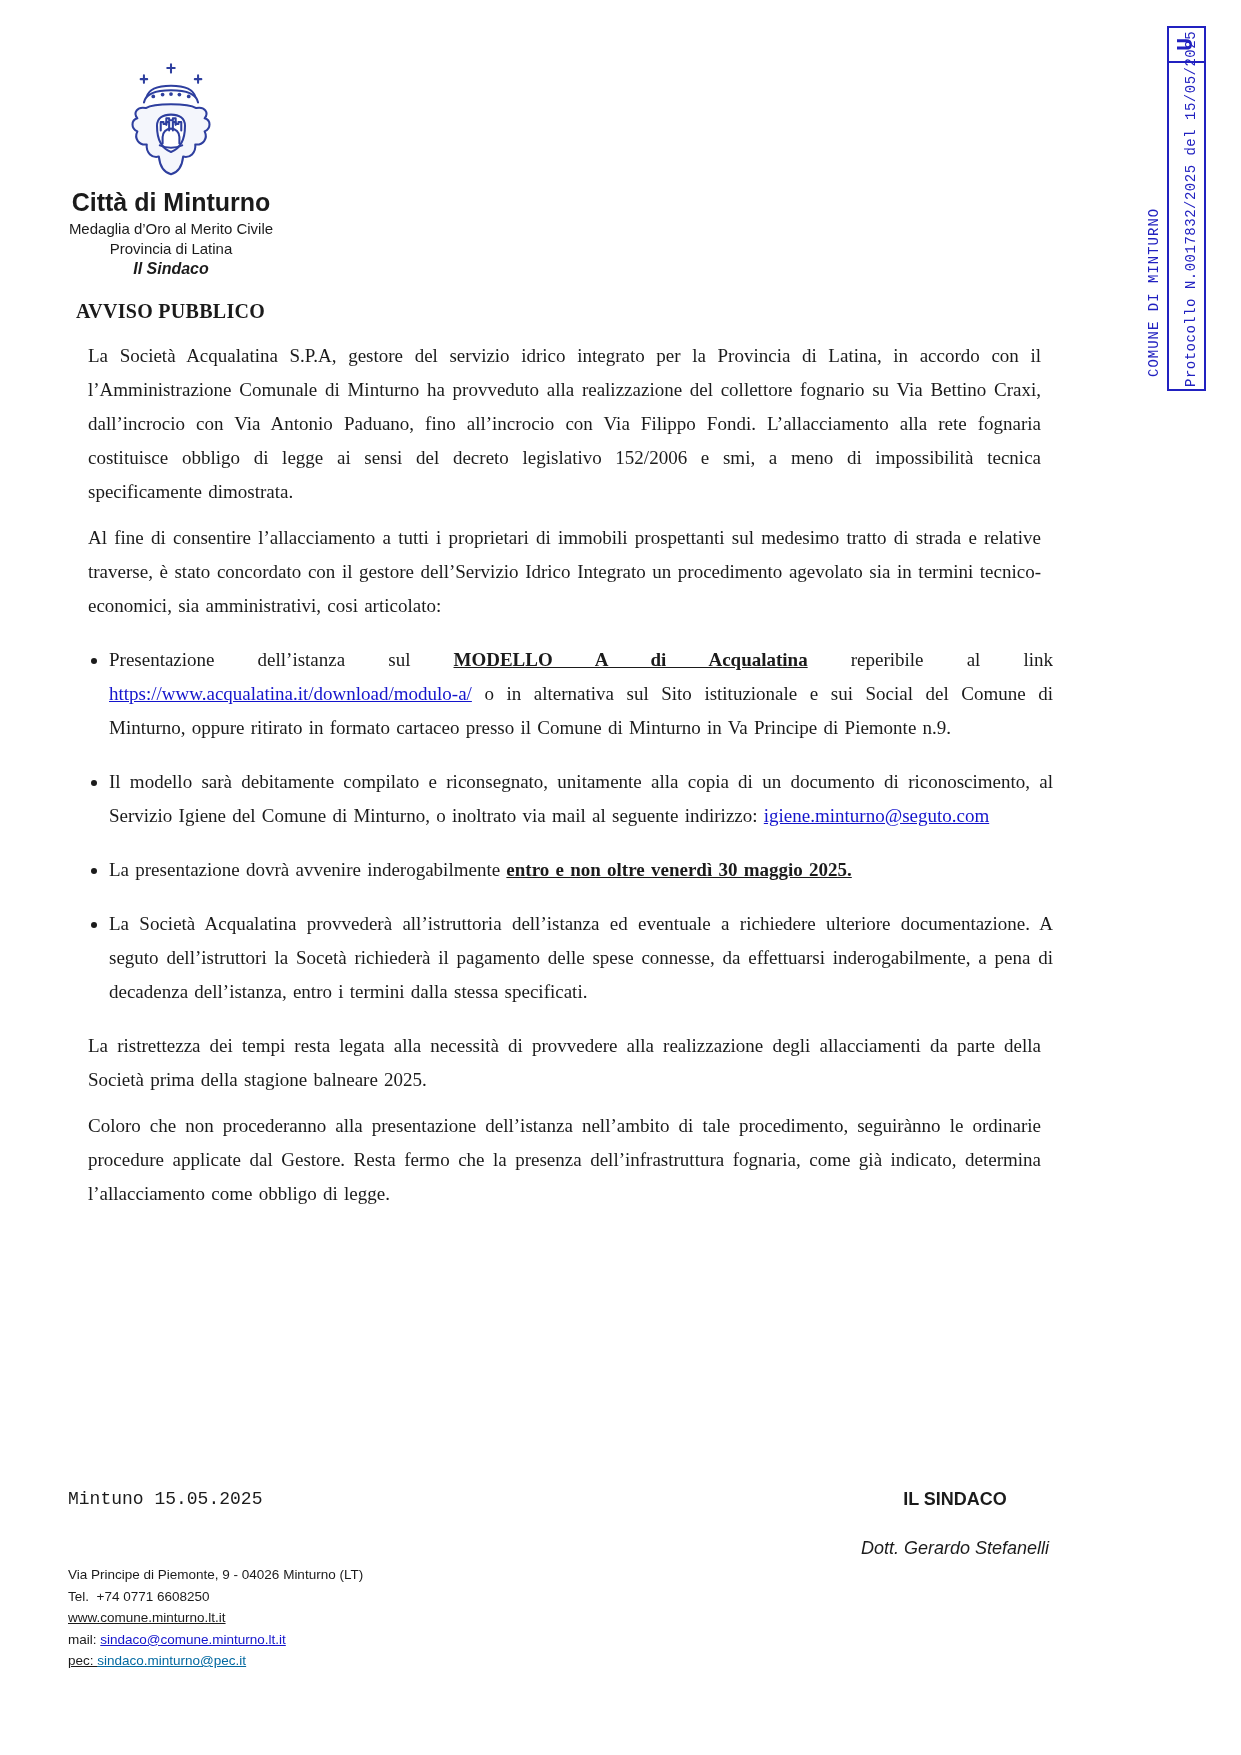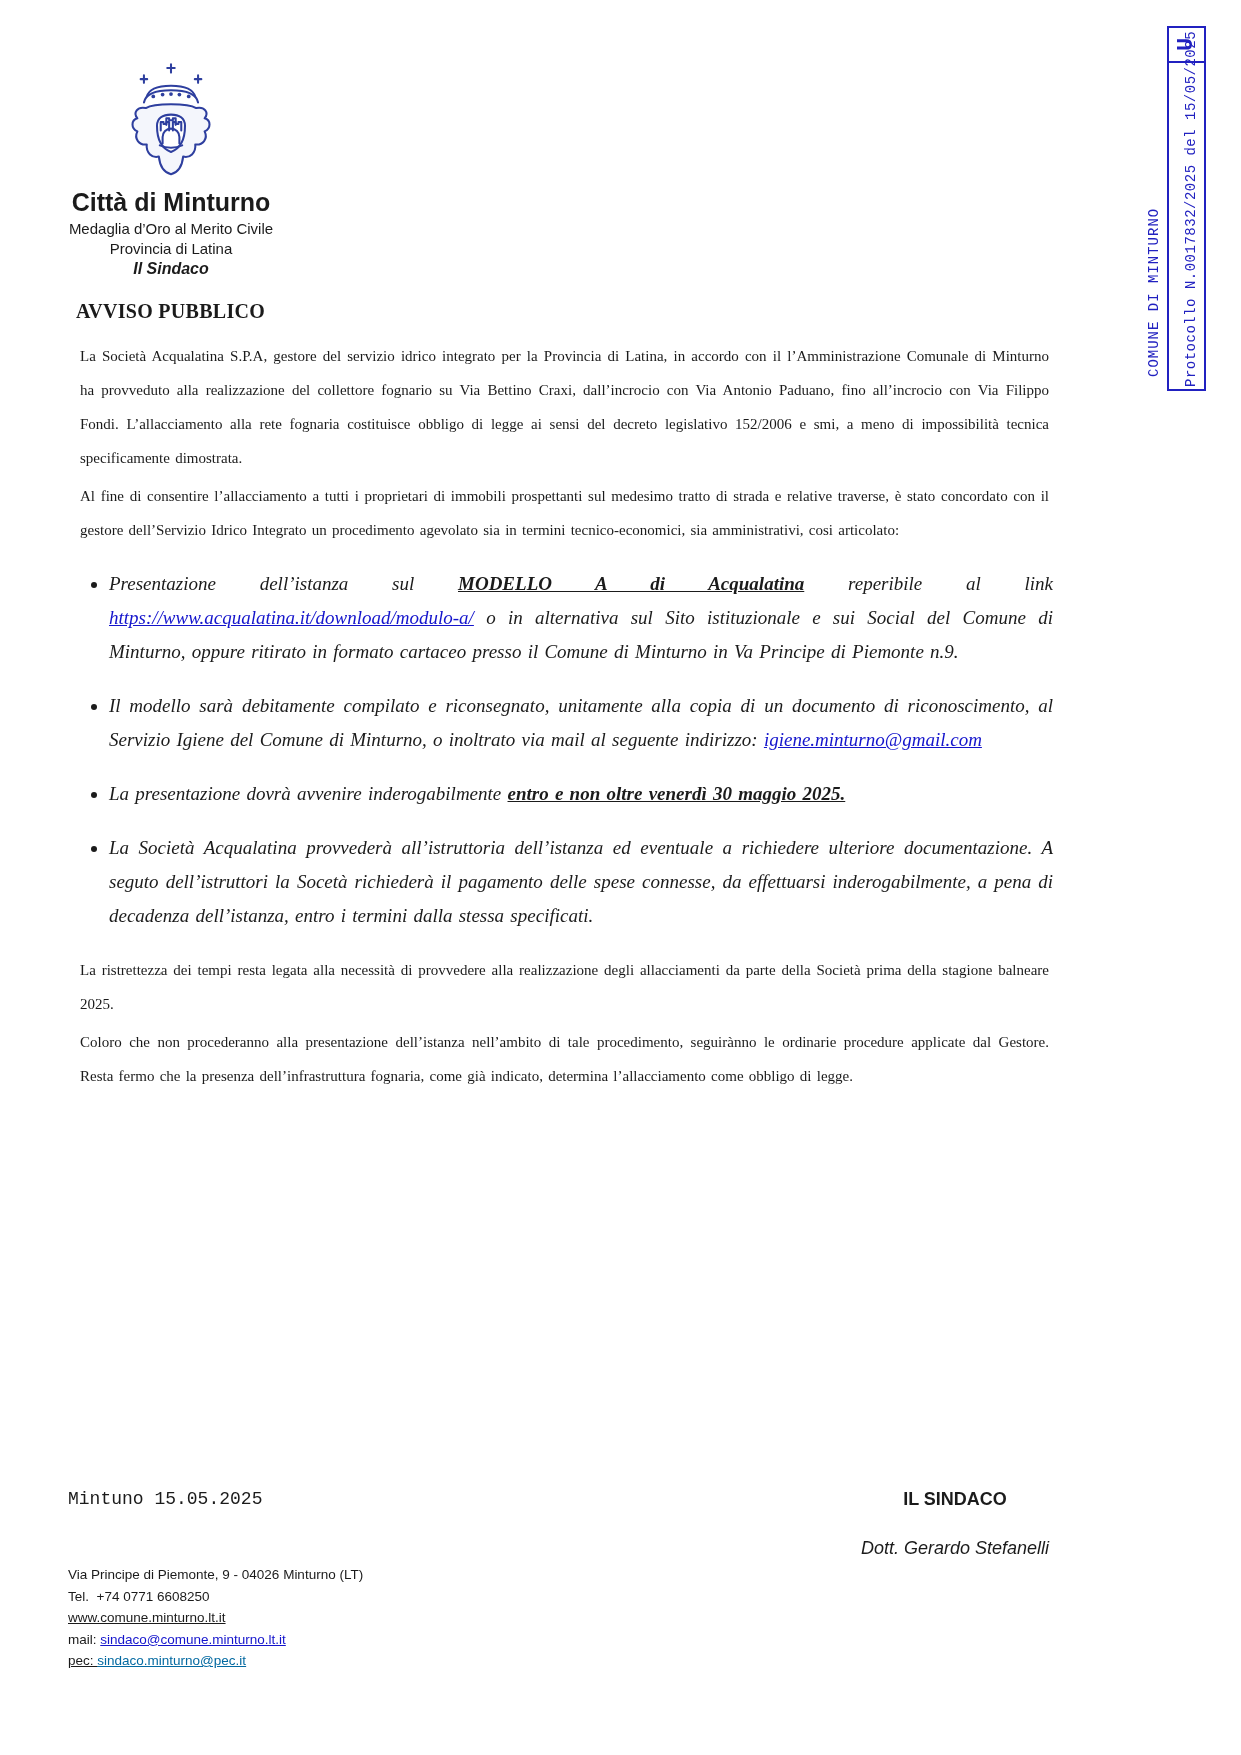--- a/index.html
+++ b/index.html
@@ -30,23 +30,23 @@
   .header { position:absolute; left:62px; top:60px; width:218px; text-align:center;
             font-family:"Liberation Sans", sans-serif; }
   .crest { width:112px; height:126px; display:block; margin:0 auto; }
   .city-name { font-size:25px; font-weight:bold; margin-top:2px; }
   .honor, .province { font-size:15px; margin-top:3px; }
   .office { font-size:16px; font-weight:bold; font-style:italic; margin-top:3px; }
 
   
   .doc-body { position:absolute; left:76px; top:300px; width:977px; }
   .title { font-size:20px; font-weight:bold; margin:0 0 16px 0; letter-spacing:0.3px; }
-  .doc { font-size:15px; line-height:34px; text-align:justify; word-spacing:1.5px; margin:4px; }
+  .doc { font-size:19px; line-height:34px; text-align:justify; word-spacing:1.5px; margin:12px; }
   ul.points { margin:4px 0 4px 0; padding-left:33px; }
-  li.point { font-size:19px; line-height:34px; text-align:justify; word-spacing:1.5px; margin:20px 0;font-style:italic; }
+  li.point { font-size:19px; line-height:34px; text-align:justify; word-spacing:1.5px; margin:20px 0; }
   .emph { font-weight:bold; text-decoration:underline; }
   a.doclink { color:#1414cc; text-decoration:underline; cursor:pointer; }
   .warning { text-decoration:underline; text-underline-offset:5px; margin-top:16px; }
 
   
   .sig-date { position:absolute; left:68px; top:1489px; font-family:Liberation Mono, monospace; font-size:18px; }
   .sig-role { position:absolute; left:790px; top:1489px; width:330px; text-align:center;
               font-family:"Liberation Sans", sans-serif; font-weight:bold; font-size:18px; }
   .sig-name { position:absolute; left:780px; top:1538px; width:350px; text-align:center;
               font-family:"Liberation Sans", sans-serif; font-style:italic; font-size:18px; }
@@ -107,21 +107,21 @@
   </div>
 
   <div class="doc-body">
     <h1 class="title">AVVISO PUBBLICO</h1>
 
     <p class="doc">La Società Acqualatina S.P.A, gestore del servizio idrico integrato per la Provincia di Latina, in accordo con il l’Amministrazione Comunale di Minturno ha provveduto alla realizzazione del collettore fognario su Via Bettino Craxi, dall’incrocio con Via Antonio Paduano, fino all’incrocio con Via Filippo Fondi. L’allacciamento alla rete fognaria costituisce obbligo di legge ai sensi del decreto legislativo 152/2006 e smi, a meno di impossibilità tecnica specificamente dimostrata.</p>
     <p class="doc">Al fine di consentire l’allacciamento a tutti i proprietari di immobili prospettanti sul medesimo tratto di strada e relative traverse, è stato concordato con il gestore dell’Servizio Idrico Integrato un procedimento agevolato sia in termini tecnico-economici, sia amministrativi, cosi articolato:</p>
 
     <ul class="points">
       <li class="point"><span>Presentazione dell’istanza sul </span><span class="emph">MODELLO A di Acqualatina</span><span> reperibile al link </span><a class="doclink">https://www.acqualatina.it/download/modulo-a/</a><span> o in alternativa sul Sito istituzionale e sui Social del Comune di Minturno, oppure ritirato in formato cartaceo presso il Comune di Minturno in Va Principe di Piemonte n.9.</span></li>
-      <li class="point"><span>Il modello sarà debitamente compilato e riconsegnato, unitamente alla copia di un documento di riconoscimento, al Servizio Igiene del Comune di Minturno, o inoltrato via mail al seguente indirizzo: </span><a class="doclink">igiene.minturno@gmail.com</a></li>
+      <li class="point"><span>Il modello sarà debitamente compilato e riconsegnato, unitamente alla copia di un documento di riconoscimento, al Servizio Igiene del Comune di Minturno, o inoltrato via mail al seguente indirizzo: </span><a class="doclink">igiene.minturno@seguto.com</a></li>
       <li class="point"><span>La presentazione dovrà avvenire inderogabilmente </span><span class="emph">entro e non oltre venerdì 30 maggio 2025.</span></li>
       <li class="point"><span>La Società Acqualatina provvederà all’istruttoria dell’istanza ed eventuale a richiedere ulteriore documentazione. A seguto dell’istruttori la Socetà richiederà il pagamento delle spese connesse, da effettuarsi inderogabilmente, a pena di decadenza dell’istanza, entro i termini dalla stessa specificati.</span></li>
     </ul>
 
     <p class="doc">La ristrettezza dei tempi resta legata alla necessità di provvedere alla realizzazione degli allacciamenti da parte della Società prima della stagione balneare 2025.</p>
     <p class="doc">Coloro che non procederanno alla presentazione dell’istanza nell’ambito di tale procedimento, seguirànno le ordinarie procedure applicate dal Gestore. Resta fermo che la presenza dell’infrastruttura fognaria, come già indicato, determina l’allacciamento come obbligo di legge.</p>
   </div>
 
   <div class="sig-date">Mintuno 15.05.2025</div>
   <div class="sig-role">IL SINDACO</div>

